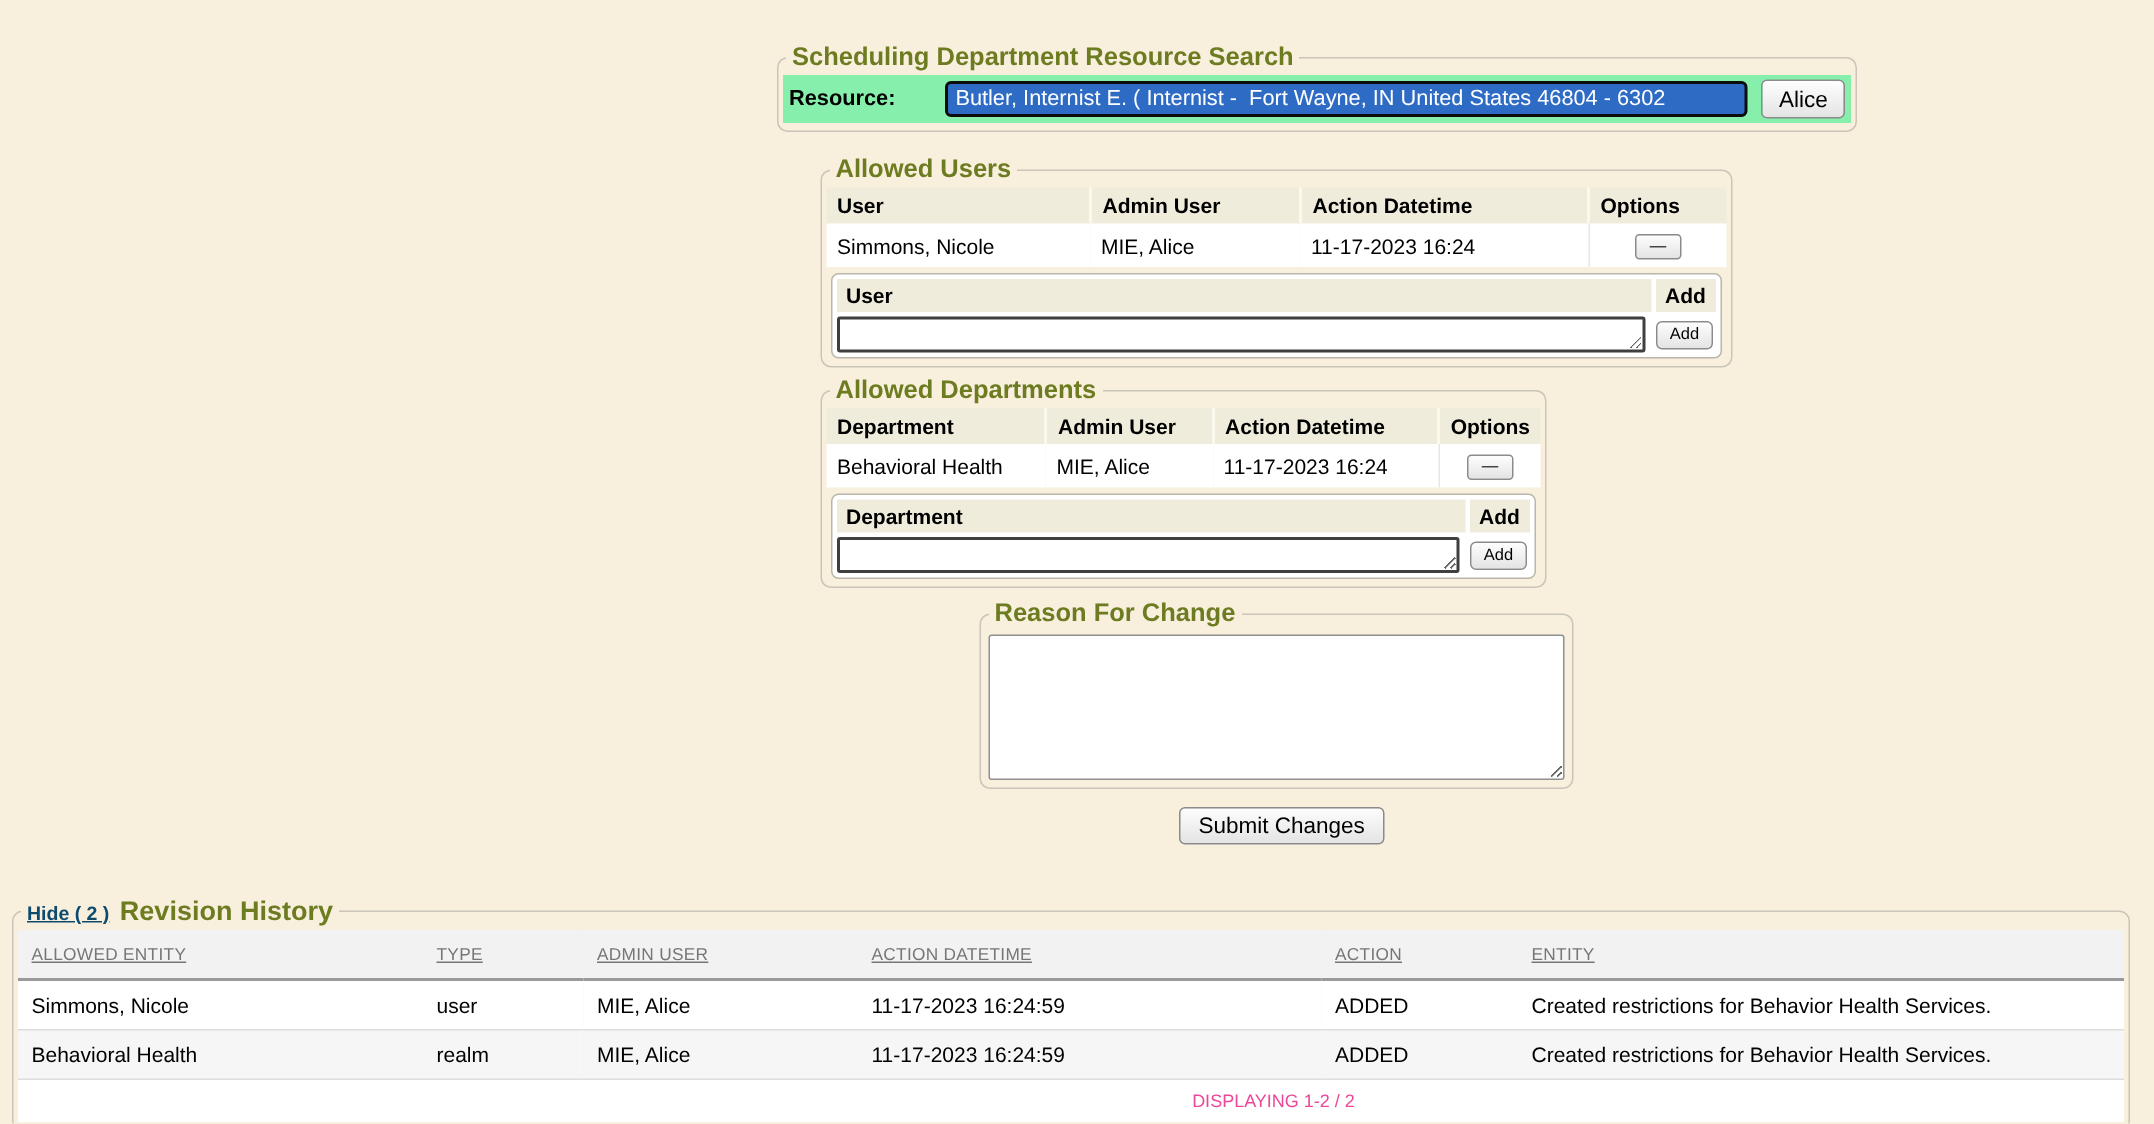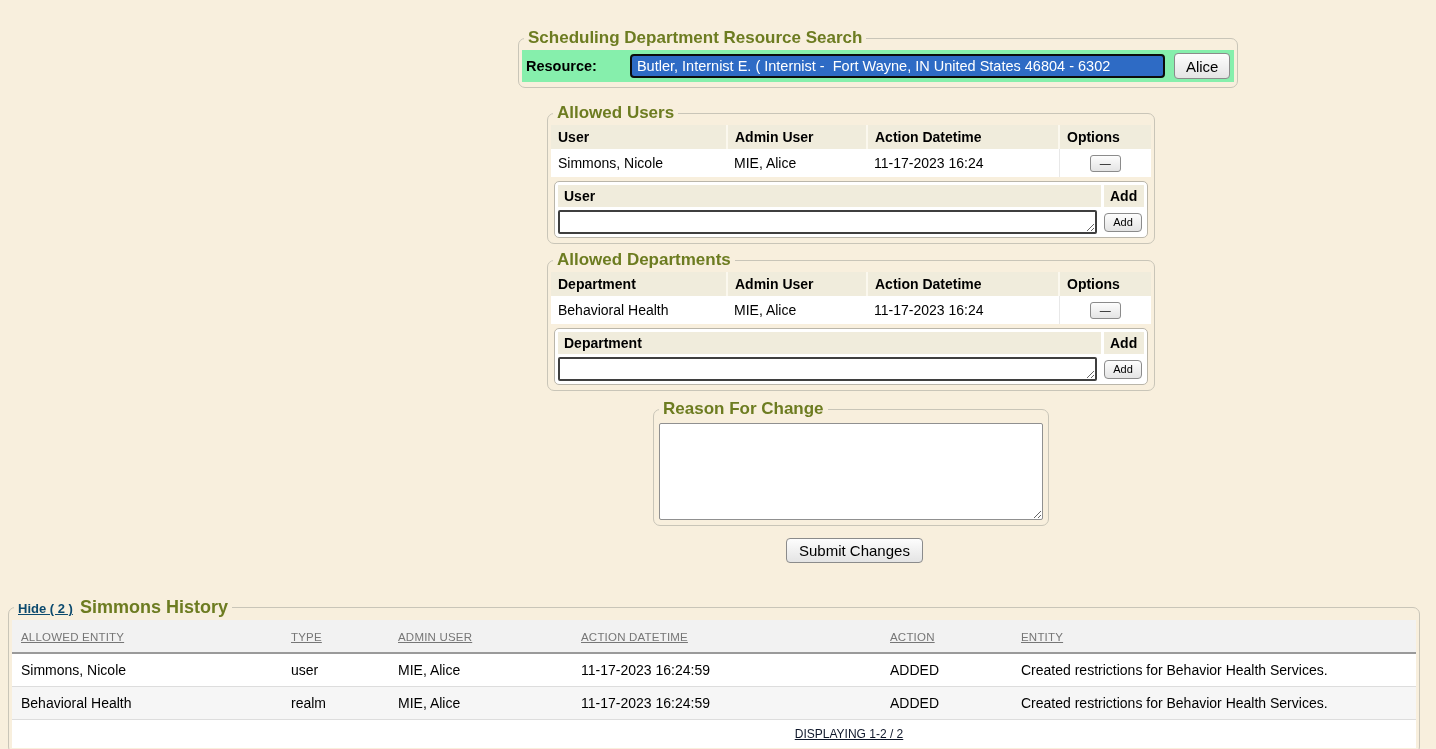--- a/index.html
+++ b/index.html
@@ -33,21 +33,21 @@
   }
   .btn {
     font-family:inherit; color:#000;
     background:linear-gradient(#FDFDFD,#E4E4E4);
     border:1px solid #8B8B8B; border-radius:4px; cursor:pointer;
   }
   .search-btn { margin-left:9px; font-size:15px; height:26px; padding:2px 11px; }
 
   
   .fs-users { left:547px; top:103px; width:608px; }
-  .fs-depts { left:547px; top:250px; width:608px; }
+  .fs-depts { left:547px; top:250px; width:484px; }
   table.main-table { width:100%; border-collapse:collapse; font-size:14px; }
   table.main-table col.c1 { width:176px; } table.main-table col.c2 { width:140px; }
   table.main-table col.c3 { width:192px; } table.main-table col.c4 { width:auto; }
   table.main-table th {
     background:#F0ECDC; font-weight:bold; text-align:left;
     padding:4px 7px; border-right:2px solid #FBF8EE;
   }
   table.main-table th:last-child { border-right:none; }
   table.main-table td { background:#fff; padding:5px 7px; }
   table.main-table td.opt { text-align:center; border-left:1px solid #E8E8E8; }
@@ -88,21 +88,21 @@
   }
   table.rev-table thead th a {
     color:#767676; font-size:11.5px; letter-spacing:.2px;
     text-decoration:underline; cursor:pointer;
   }
   table.rev-table tbody td {
     background:#fff; font-size:14px; color:#000;
     padding:8px 9px; border-bottom:1px solid #DDDDDD;
   }
   table.rev-table tbody tr.even td { background:#F6F6F6; }
-  table.rev-table tfoot td { background:#fff; font-size:12px; color:#0f172a; padding:7px 4px;text-decoration:underline; }
+  table.rev-table tfoot td { background:#fff; font-size:12px; color:#ec4899; padding:7px 4px; }
   table.rev-table tfoot td.center { text-align:center; }
 </style>
 </head>
 <body>
 
 <div class="page">
 
   <fieldset class="fs fs-search">
     <legend>Scheduling Department Resource Search</legend>
     <div class="resource-row">
@@ -191,21 +191,21 @@
   <fieldset class="fs fs-reason">
     <legend>Reason For Change</legend>
     <textarea class="reason-input" value="" style=""></textarea>
   </fieldset>
 
   <button class="btn submit-btn">Submit Changes</button>
 
   <fieldset class="fs fs-revision">
     <legend>
       <a class="hide-link">Hide ( 2 )</a>
-      <span class="rev-title">Simmons History</span>
+      <span class="rev-title">Revision History</span>
     </legend>
     <table class="rev-table">
       <colgroup>
           <col class="r1">
           <col class="r2">
           <col class="r3">
           <col class="r4">
           <col class="r5">
           <col class="r6">
         </colgroup>

